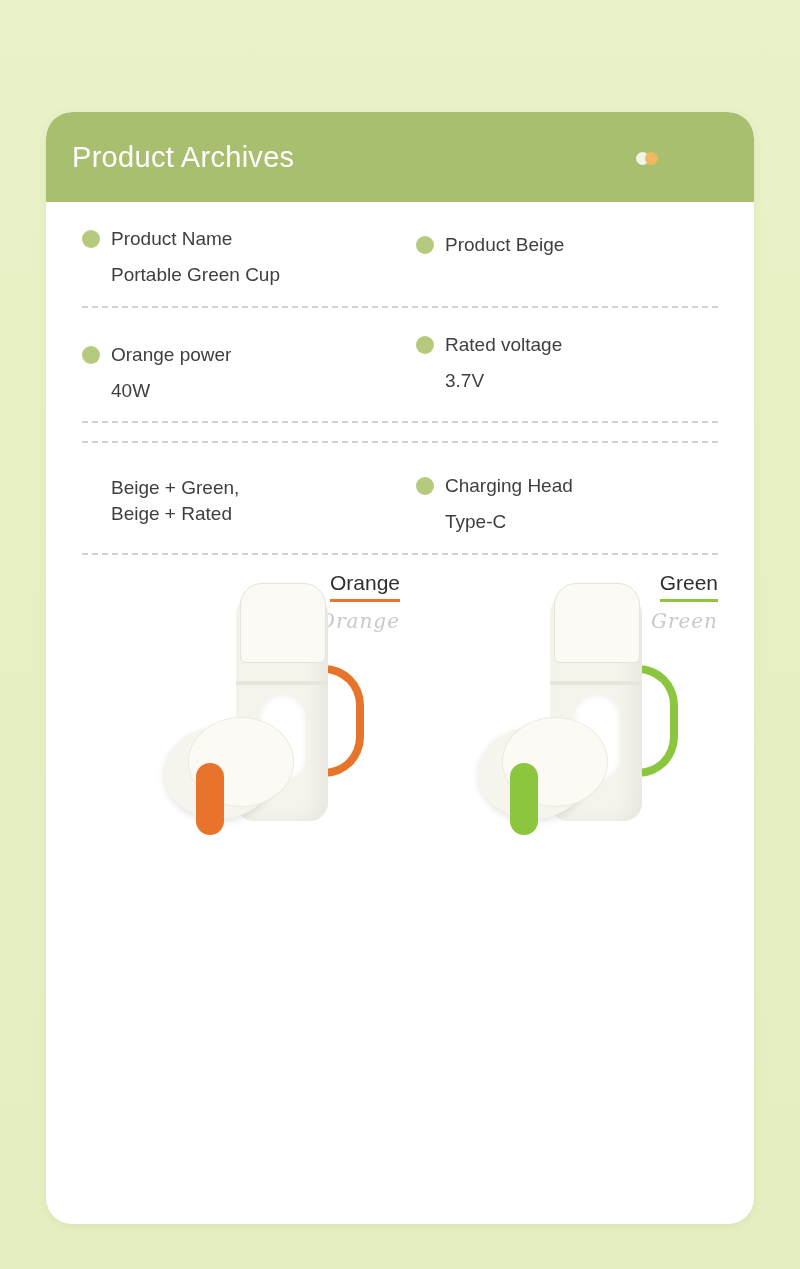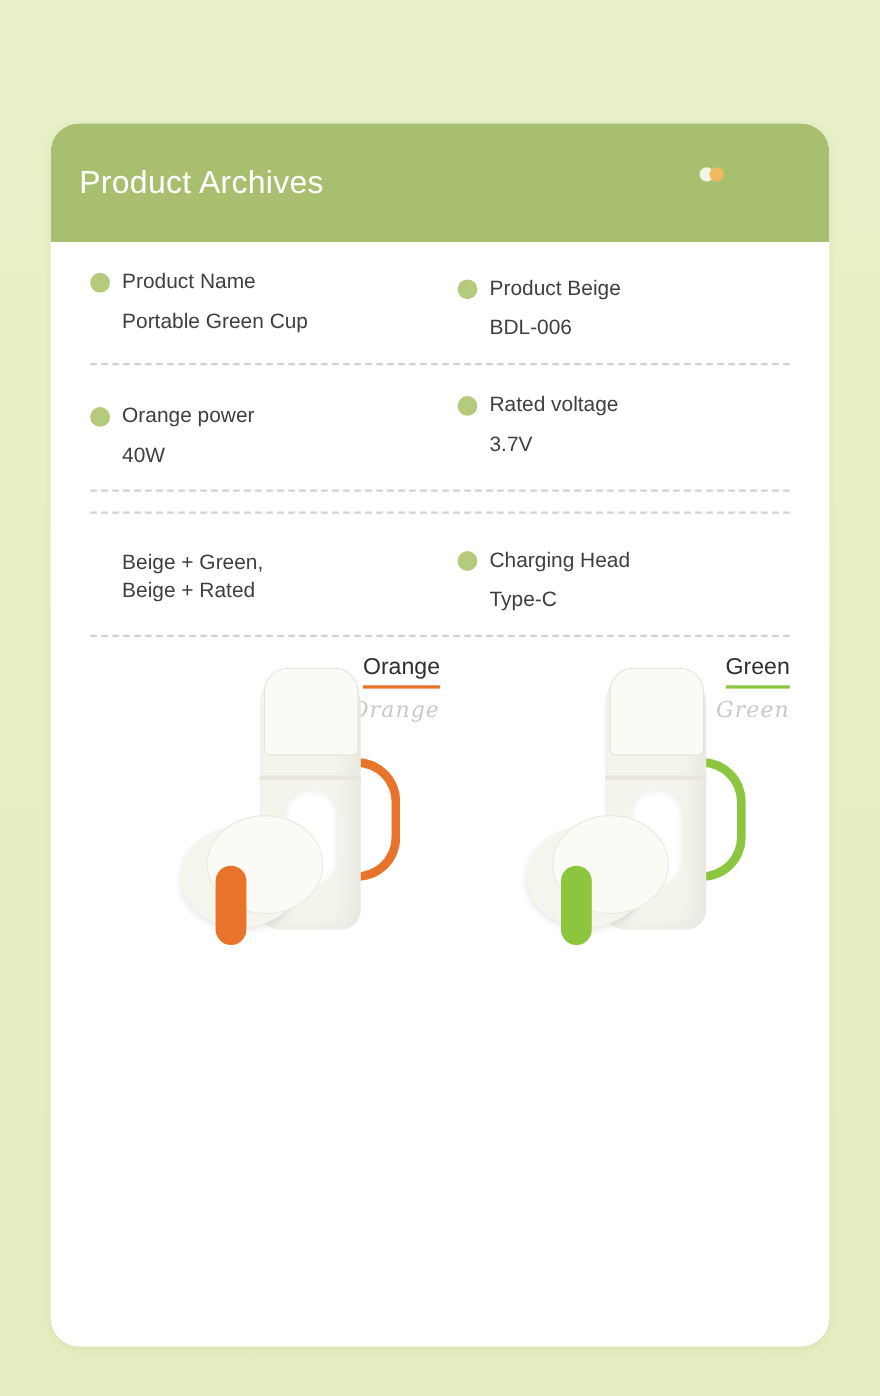--- a/index.html
+++ b/index.html
@@ -25,21 +25,21 @@
     top: 112px;
     width: 708px;
     height: 1112px;
     background: #ffffff;
     border-radius: 26px;
     box-shadow: 0 2px 10px rgba(120, 140, 80, 0.10);
     overflow: hidden;
   }
   .card-header {
     position: relative;
-    height: 108px;
+    height: 90px;
     background: #a9bf70;
     border-top-left-radius: 26px;
     border-top-right-radius: 26px;
     display: flex;
     align-items: center;
   }
   .card-title {
     margin-left: 26px;
     font-size: 29px;
     color: #ffffff;
@@ -264,21 +264,20 @@
             <span class="bullet"></span>
             <span class="spec-label">Product Name</span>
           </div>
           <div class="spec-value">Portable Green Cup</div>
         </div>
         <div class="spec-cell right offset-down">
           <div class="spec-label-line">
             <span class="bullet"></span>
             <span class="spec-label">Product Beige</span>
           </div>
-          <div class="spec-value">BDL-006</div>
         </div>
       </div>
       <div class="divider"></div>
 
       <div class="spec-row">
         <div class="spec-cell offset-down2">
           <div class="spec-label-line">
             <span class="bullet"></span>
             <span class="spec-label">Orange power</span>
           </div>

